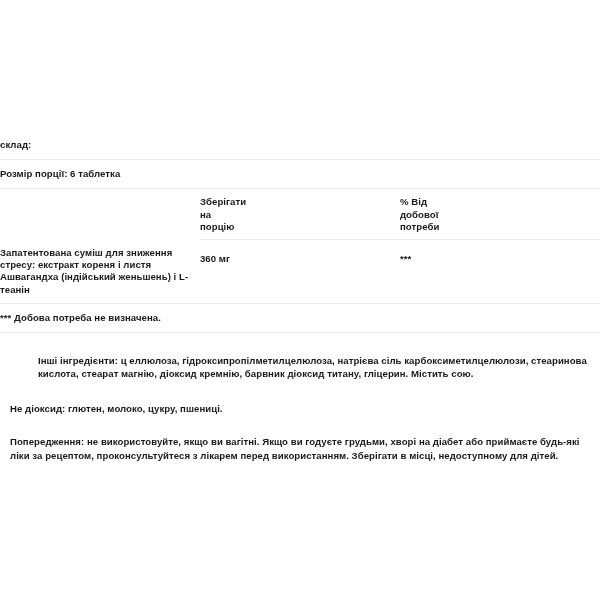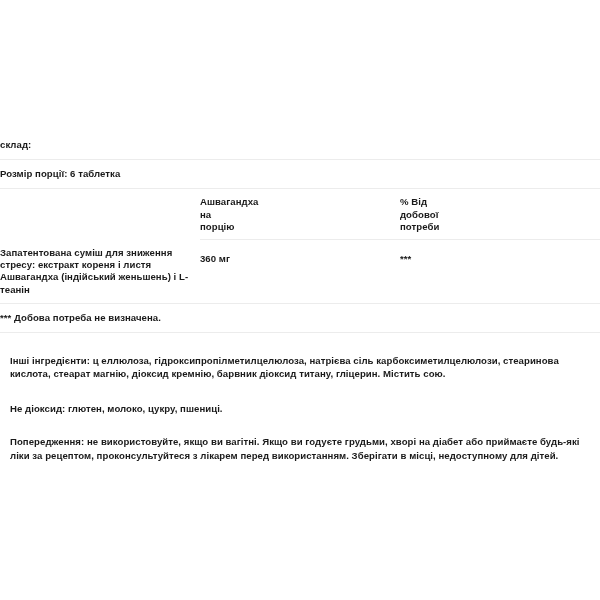--- a/index.html
+++ b/index.html
@@ -102,21 +102,21 @@
 
   .note {
     font-size: 9.6px;
     font-weight: bold;
     line-height: 13.4px;
     letter-spacing: 0.05px;
     color: #1a1a1a;
     margin: 0;
   }
 
-  .note-ingredients { margin-top: 21px; }
+  .note-ingredients { margin-top: 21px; margin-left: 28px; }
   .note-free        { margin-top: 21px; }
   .note-warning     { margin-top: 20px; }
 </style>
 </head>
 <body>
 
 <div class="page">
 
   <div class="top-spacer"></div>
 
@@ -128,21 +128,21 @@
       </tr>
 
       <tr class="row-info">
         <td class="col-name" colspan="3">Розмір порції: 6 таблетка</td>
       </tr>
 
 
       <tr class="row-head">
         <td class="col-name"></td>
         <td class="col-amount">
-          <span class="head-label">Ашвагандха</span>
+          <span class="head-label">Зберігати</span>
           <span class="head-label">на</span>
           <span class="head-label">порцію</span>
         </td>
         <td class="col-dv">
           <span class="head-label">% Від</span>
           <span class="head-label">добової</span>
           <span class="head-label">потреби</span>
         </td>
       </tr>
 

